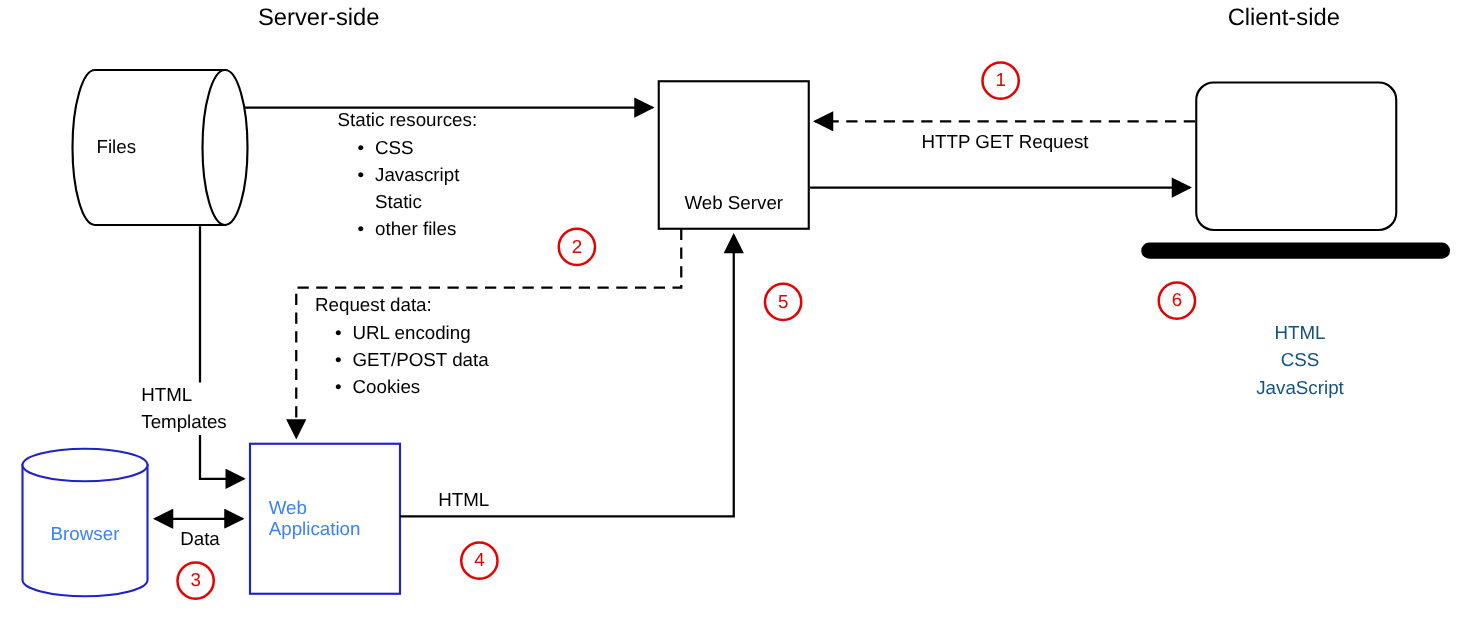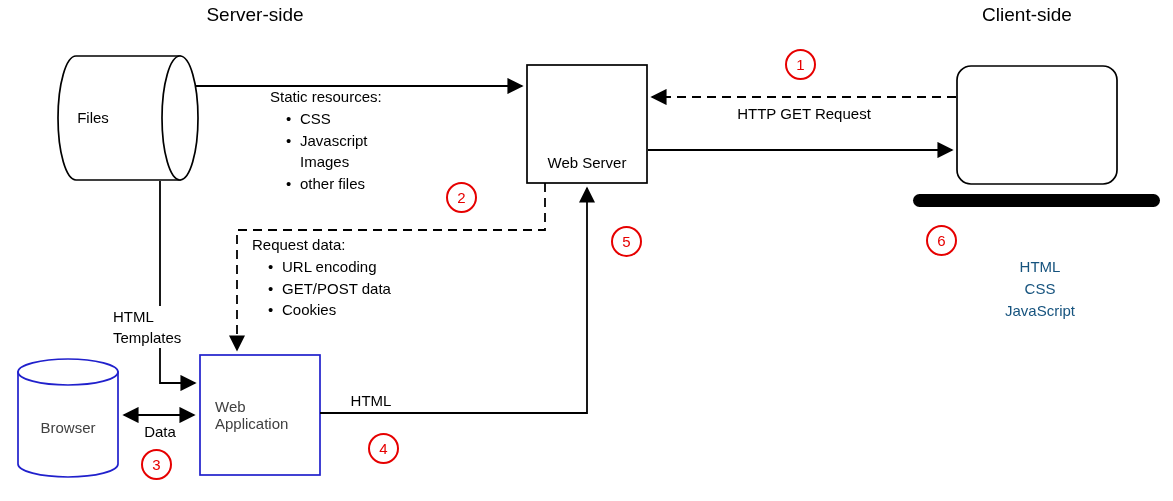--- a/index.html
+++ b/index.html
@@ -13,21 +13,21 @@
     overflow: hidden;
     background: #fff;
   }
   #wires { position: absolute; left: 0; top: 0; width: 1173px; height: 501px; }
   .abs { position: absolute; }
   .region-label { font-size: 19px; text-align: center; width: 110px; }
   .node-label {
     display: flex; align-items: center; justify-content: center;
     text-align: left; pointer-events: none;
   }
-  .blue-text { color: #404040; }
+  .blue-text { color: #3b82f6; }
   .edge-label {
     background: #fff; padding: 0 3px; text-align: center; line-height: 18px;
   }
   .pre { white-space: pre-line; }
   .note-title { line-height: 22px; }
   .note-list { list-style: none; margin: 0; padding: 0 0 0 30px; }
   .note-list li { position: relative; line-height: 21.5px; }
   .note-list li::before { content: "•"; position: absolute; left: -14px; }
   .note-list li.no-bullet::before { content: ""; }
   .step-marker {
@@ -85,21 +85,21 @@
   <div class="abs node-label" style="left:43px; top:107px; width:100px; height:20px;">Files</div>
   <div class="abs node-label" style="left:527px; top:65px; width:120px; height:118px;margin-top:38px;">Web Server</div>
   <div class="abs node-label blue-text" style="left:215px; top:355px; width:90px; height:120px;">Web Application</div>
   <div class="abs node-label blue-text" style="left:18px; top:372px; width:100px; height:110px;">Browser</div>
 
   <div class="abs" style="left:270px; top:86px;">
     <div class="note-title">Static resources:</div>
     <ul class="note-list">
       <li>CSS</li>
       <li>Javascript</li>
-      <li class="no-bullet">Images</li>
+      <li class="no-bullet">Static</li>
       <li>other files</li>
     </ul>
   </div>
 
   <div class="abs edge-label" style="left:701px; top:105px; width:200px;">HTTP GET Request</div>
 
   <div class="abs" style="left:252px; top:234px;">
     <div class="note-title">Request data:</div>
     <ul class="note-list">
       <li>URL encoding</li>

